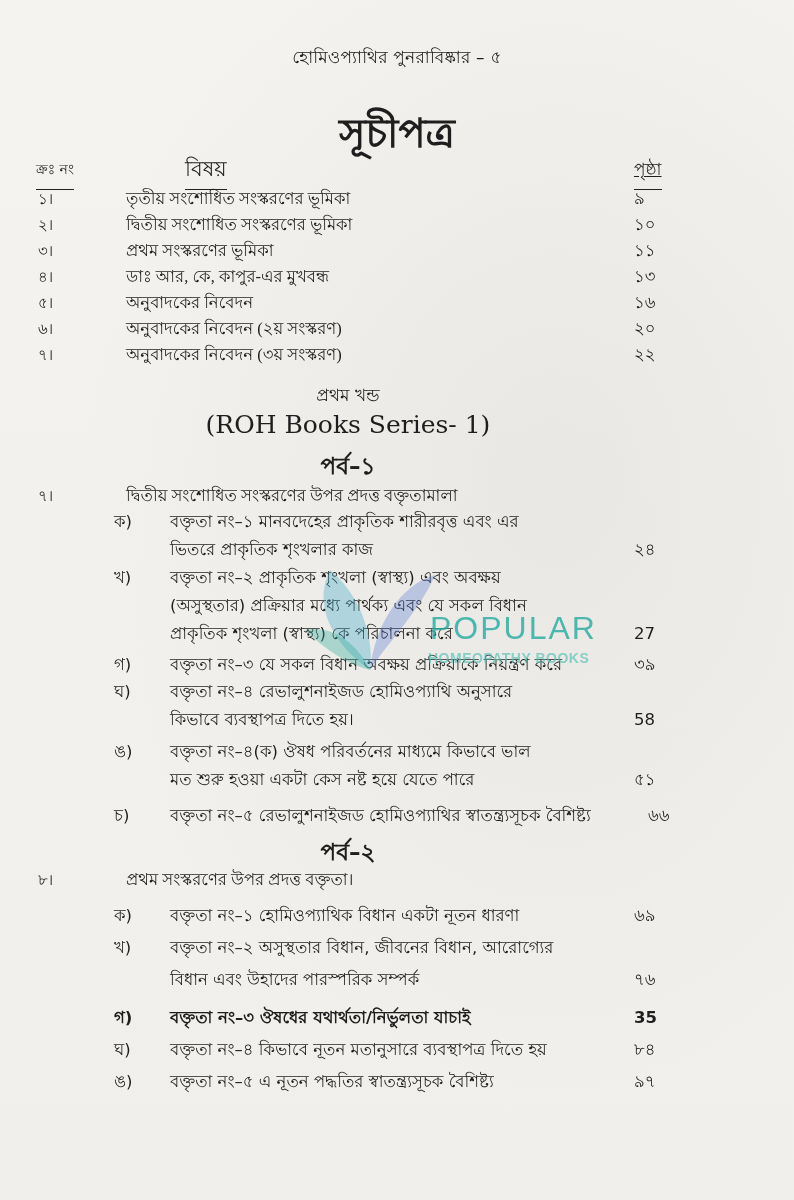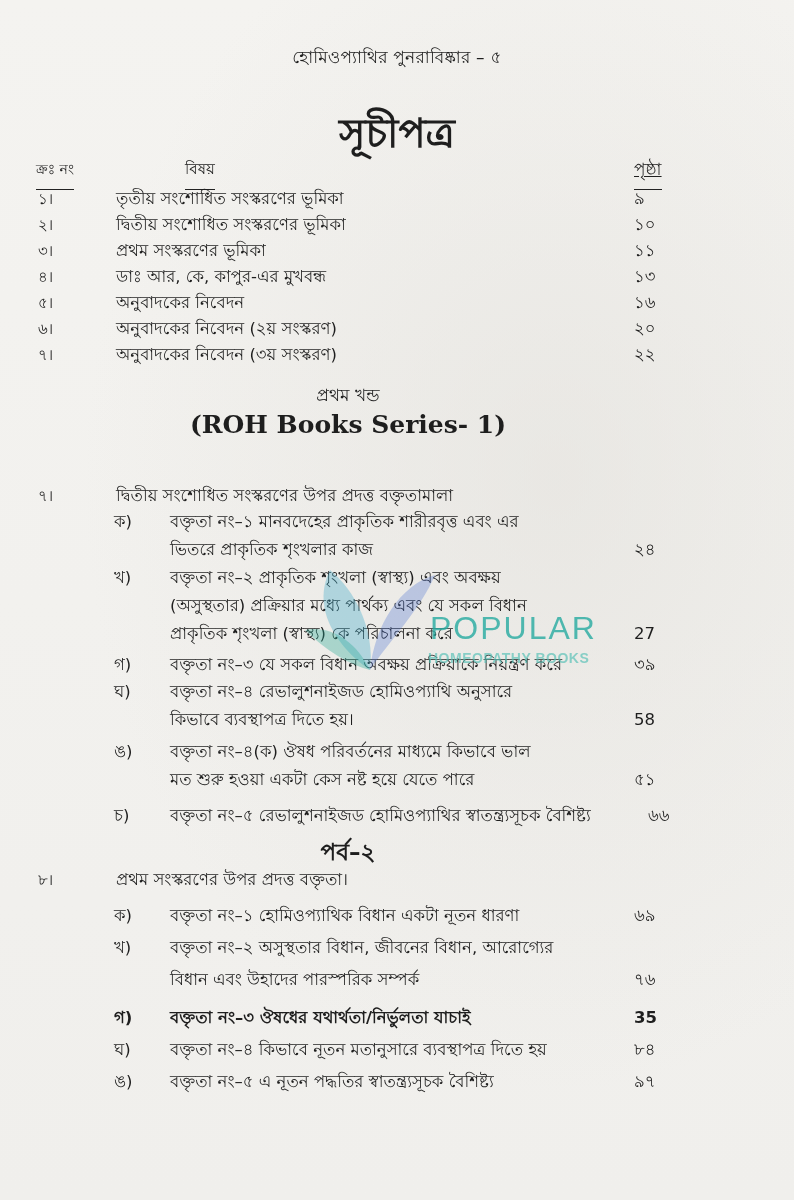--- a/index.html
+++ b/index.html
@@ -18,31 +18,31 @@
   .running-head {
     position: absolute; top: 44px; left: 0; width: 794px; text-align: center;
     font-size: 17px; letter-spacing: 0.2px;
   }
   .title {
     position: absolute; top: 102px; left: 0; width: 794px; text-align: center;
     font-size: 40px; font-weight: bold;
   }
   .col-head { position: absolute; top: 157px; font-size: 17px; border-bottom: 1.5px solid #222; padding-bottom: 8px; line-height: 24px; }
   .ch-sl { left: 36px; font-size: 14px; }
-  .ch-subject { left: 185px; font-size: 15px; }
+  .ch-subject { left: 185px; font-size: 21px; }
   .ch-page { left: 634px; text-decoration: underline; }
   .row { position: absolute; font-size: 16.5px; line-height: 24px; white-space: nowrap; }
   .num { position: absolute; left: 38px; font-size: 15px; }
   .sub { position: absolute; left: 114px; }
-  .text { position: absolute; left: 116px; }
+  .text { position: absolute; left: 126px; font-family: Liberation Serif, serif; }
   .text2 { position: absolute; left: 170px; }
   .pg { position: absolute; left: 634px; }
   .center { position: absolute; left: 9px; width: 678px; text-align: center; }
   .khanda { font-size: 17px; }
-  .series { font-family: "DejaVu Serif", "Liberation Serif", serif; font-weight: bold; font-size: 25px; }
+  .series { font-family: "DejaVu Serif", "Liberation Serif", serif; font-weight: normal; font-size: 25px; }
   .parba { font-size: 23px; font-weight: bold; }
   .bold { font-weight: bold; }
   .watermark {
     position: absolute; left: 300px; top: 570px; width: 300px; height: 110px; pointer-events: none;
   }
   .wm-leaf { position: absolute; }
   .wm-popular {
     position: absolute; left: 130px; top: 40px;
     font-family: "Liberation Sans", sans-serif; font-weight: normal;
     font-size: 32px; letter-spacing: 2px; color: rgba(38,170,160,0.8);
@@ -96,20 +96,21 @@
     <span class="pg">২০</span>
   </div>
   <div class="row" style="top:343px">
     <span class="num">৭।</span>
     <span class="text">অনুবাদকের নিবেদন (৩য় সংস্করণ)</span>
     <span class="pg">২২</span>
   </div>
 
   <div class="center khanda" style="top:382px">প্রথম খন্ড</div>
   <div class="center series" style="top:410px">(ROH Books Series- 1)</div>
+  <div class="center parba" style="top:448px">পর্ব–১</div>
 
   <div class="row" style="top:484px">
     <span class="num">৭।</span>
     <span class="text">দ্বিতীয় সংশোধিত সংস্করণের উপর প্রদত্ত বক্তৃতামালা</span>
   </div>
 
   <div class="row" style="top:510px">
     <span class="sub">ক)</span>
     <span class="text2">বক্তৃতা নং–১ মানবদেহের প্রাকৃতিক শারীরবৃত্ত এবং এর</span>
   </div>

